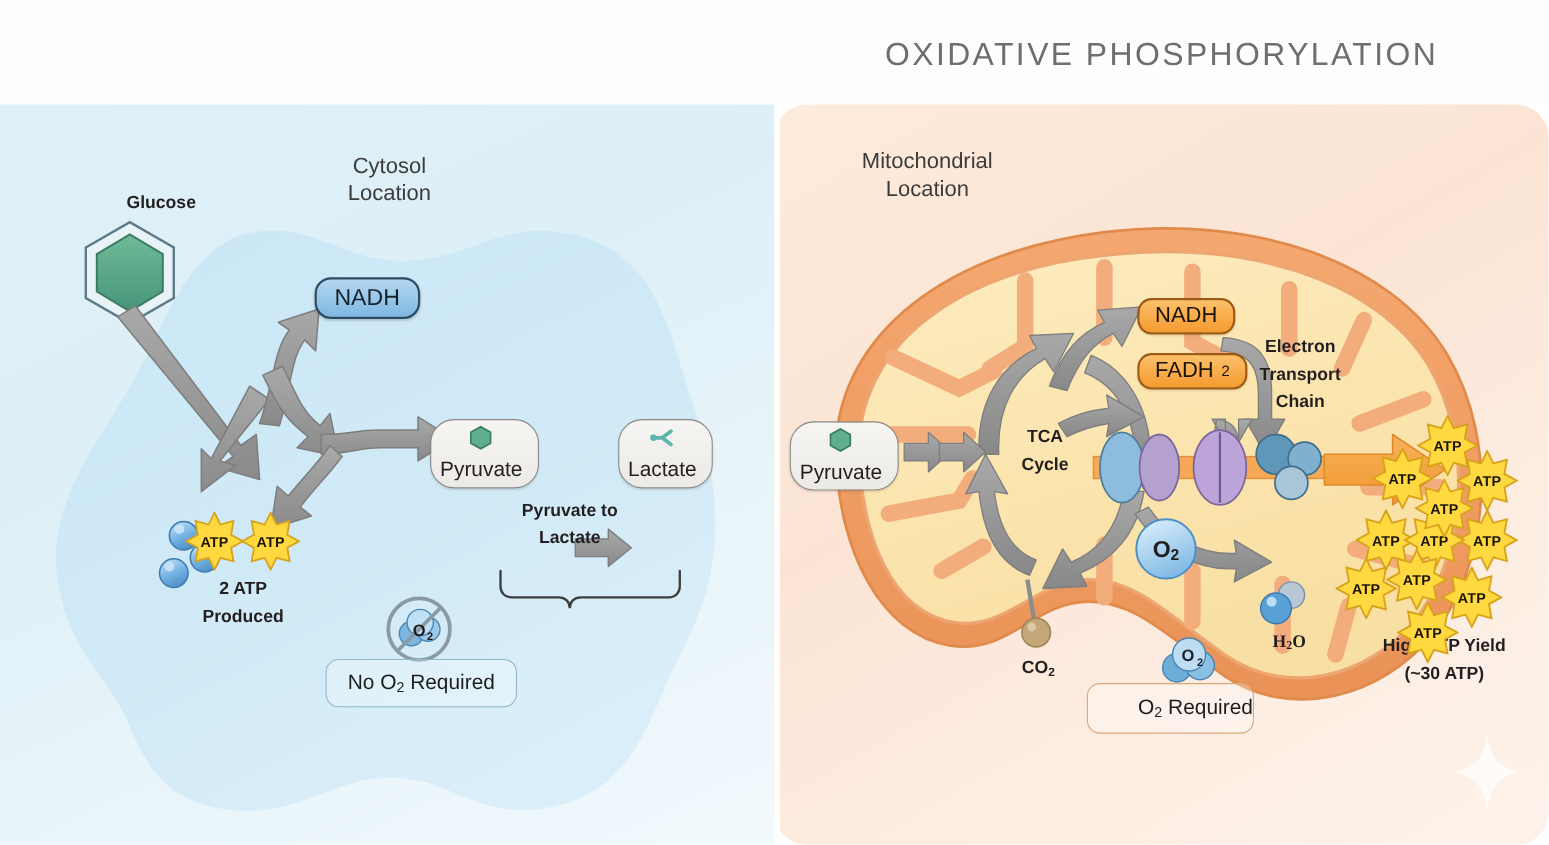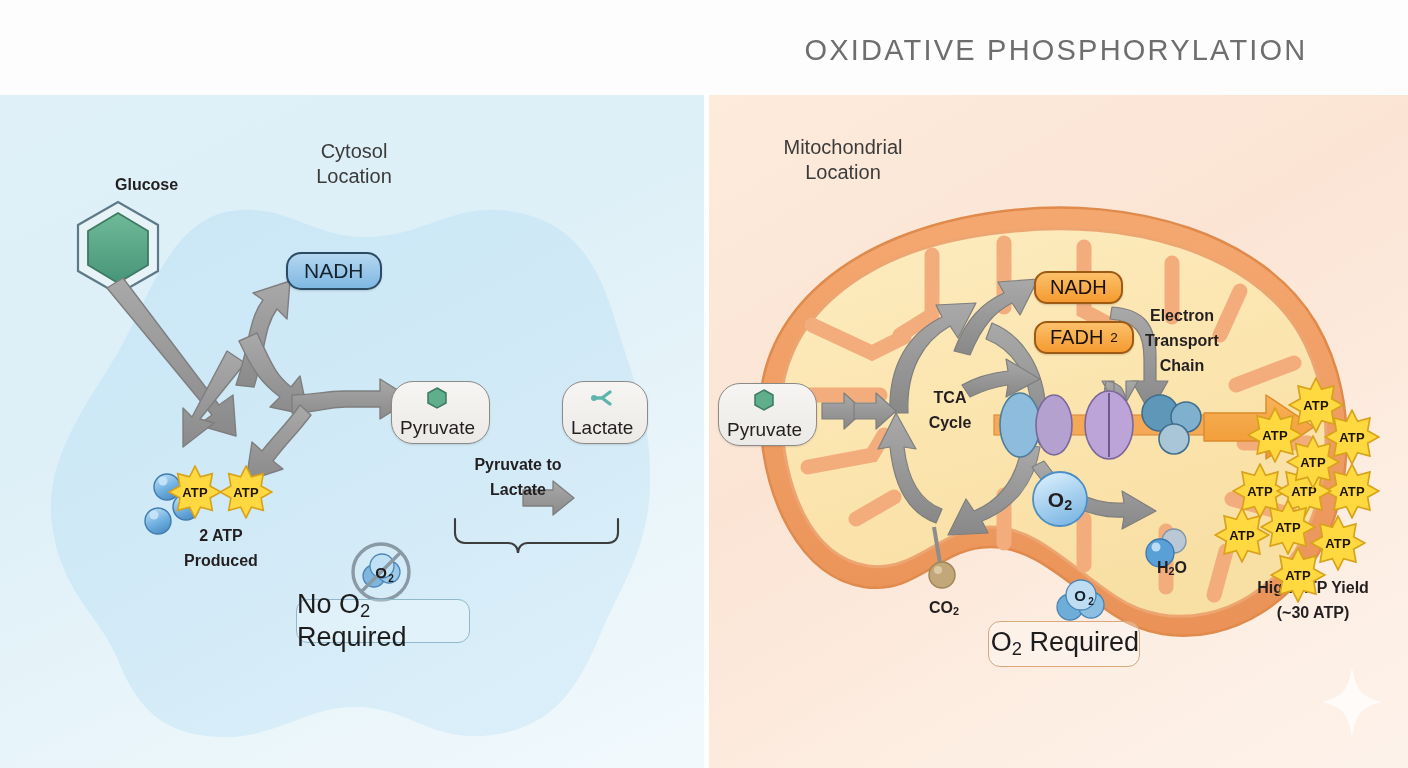--- a/index.html
+++ b/index.html
@@ -16,21 +16,21 @@
     position:absolute;top:34px;
     font-size:29px;letter-spacing:2.2px;color:#6e6e6e;font-weight:400;
     text-align:center;white-space:nowrap;
   }
   #t-left{left:0;width:704px;}
   #t-right{left:704px;width:704px;}
 
   
   .panel{position:absolute;top:95px;height:673px;width:704px;overflow:hidden;}
   #panel-left{left:0;background:linear-gradient(155deg,#dff0f8 0%,#ddeff7 35%,#e9f5fa 70%,#f1f9fc 100%);}
-  #panel-right{left:704px;background:linear-gradient(150deg,#fdebdc 0%,#fbe4d4 40%,#fdeee3 75%,#fdf2ea 100%);}
+  #panel-right{left:704px;background:linear-gradient(150deg,#fdebdc 0%,#fbe4d4 40%,#fdeee3 75%,#fdf2ea 100%);border-radius:30px;}
   .panel-gap{position:absolute;left:704px;top:95px;width:5px;height:673px;background:#ffffff;z-index:40;}
 
   svg.layer{position:absolute;left:0;top:0;width:704px;height:673px;}
 
   
   .lbl{position:absolute;color:#231f20;white-space:nowrap;}
   .loc-label{
     color:#3b3b3b;font-size:20px;line-height:25px;text-align:center;font-weight:400;
   }
   .bold-lbl{font-weight:700;font-size:16px;line-height:25px;text-align:center;}
@@ -56,21 +56,21 @@
   }
   .pill-orange{
     background:linear-gradient(180deg,#fcc06a 0%,#f59b30 100%);
     border:2px solid #9c5a12;border-radius:13px;
     padding:3px 14px;font-size:20px;color:#1a1206;
     box-shadow:0 1px 2px rgba(0,0,0,.15);
     display:flex;align-items:center;justify-content:center;
   }
   .req-box{
     position:absolute;box-sizing:border-box;display:flex;align-items:center;justify-content:center;
-    border-radius:12px;font-size:27px;color:#1d1d1d;
+    border-radius:12px;font-size:19px;color:#1d1d1d;
   }
   #no-o2-box{border:1.6px solid #8fb8cb;background:rgba(255,255,255,.28);}
   #o2-box{border:1.6px solid #d9a87c;background:rgba(255,255,255,.30);justify-content:flex-end;}
 
   
   .atp{position:absolute;display:flex;align-items:center;justify-content:center;}
   .atp span{
     position:relative;z-index:2;font-size:13px;font-weight:700;color:#1c1405;letter-spacing:.2px;
   }
   .star-svg{position:absolute;left:0;top:0;width:100%;height:100%;}
@@ -373,21 +373,21 @@
     <div class="lbl bold-lbl" style="left:404px;top:208px;width:148px;">
       <span>Electron</span><br>
       <span>Transport</span><br>
       <span>Chain</span>
     </div>
 
     <div class="lbl bold-lbl" style="left:332px;top:392px;width:48px;font-size:21px;">
       <span>O</span><sub>2</sub>
     </div>
 
-    <div class="lbl bold-lbl" style="left:434px;top:460px;width:68px;">
+    <div class="lbl bold-lbl" style="left:434px;top:476px;width:68px;font-family:Liberation Serif, serif;">
       <span>H</span><sub>2</sub><span>O</span>
     </div>
 
     <div class="atp" style="left:584px;top:282px;width:56px;height:56px;z-index:6;">
       <svg class="star-svg" viewBox="0 0 100 100">
         <polygon fill="#ffd93f" stroke="#d8a21a" stroke-width="3" points="50,2 60,22 82,16 78,39 98,50 78,61 82,84 60,78 50,98 40,78 18,84 22,61 2,50 22,39 18,16 40,22"></polygon>
       </svg>
       <span>ATP</span>
     </div>
     <div class="atp" style="left:543px;top:312px;width:56px;height:56px;z-index:5;">

